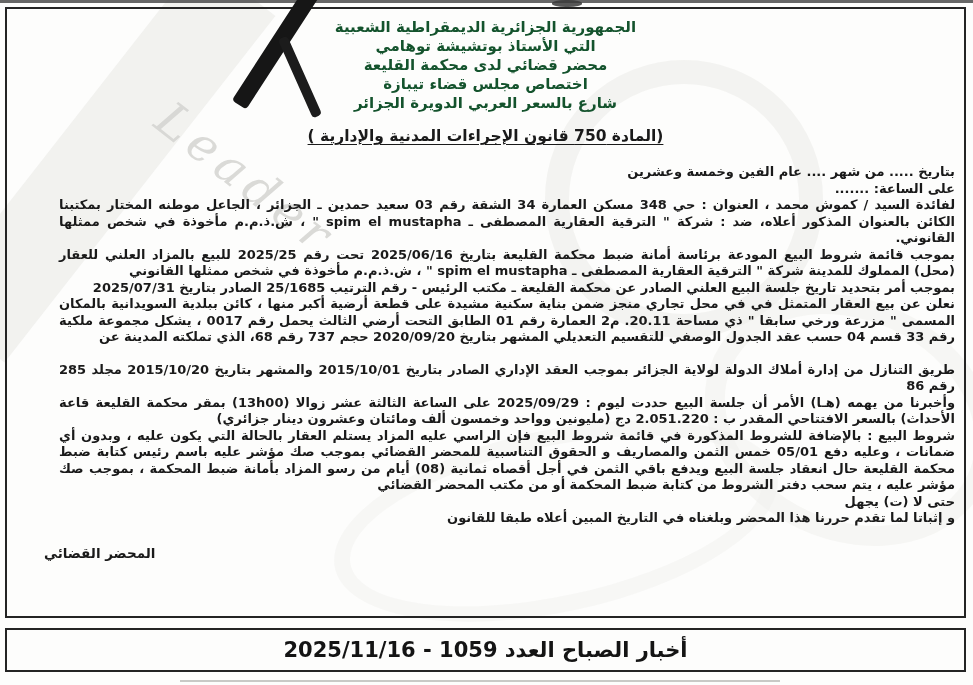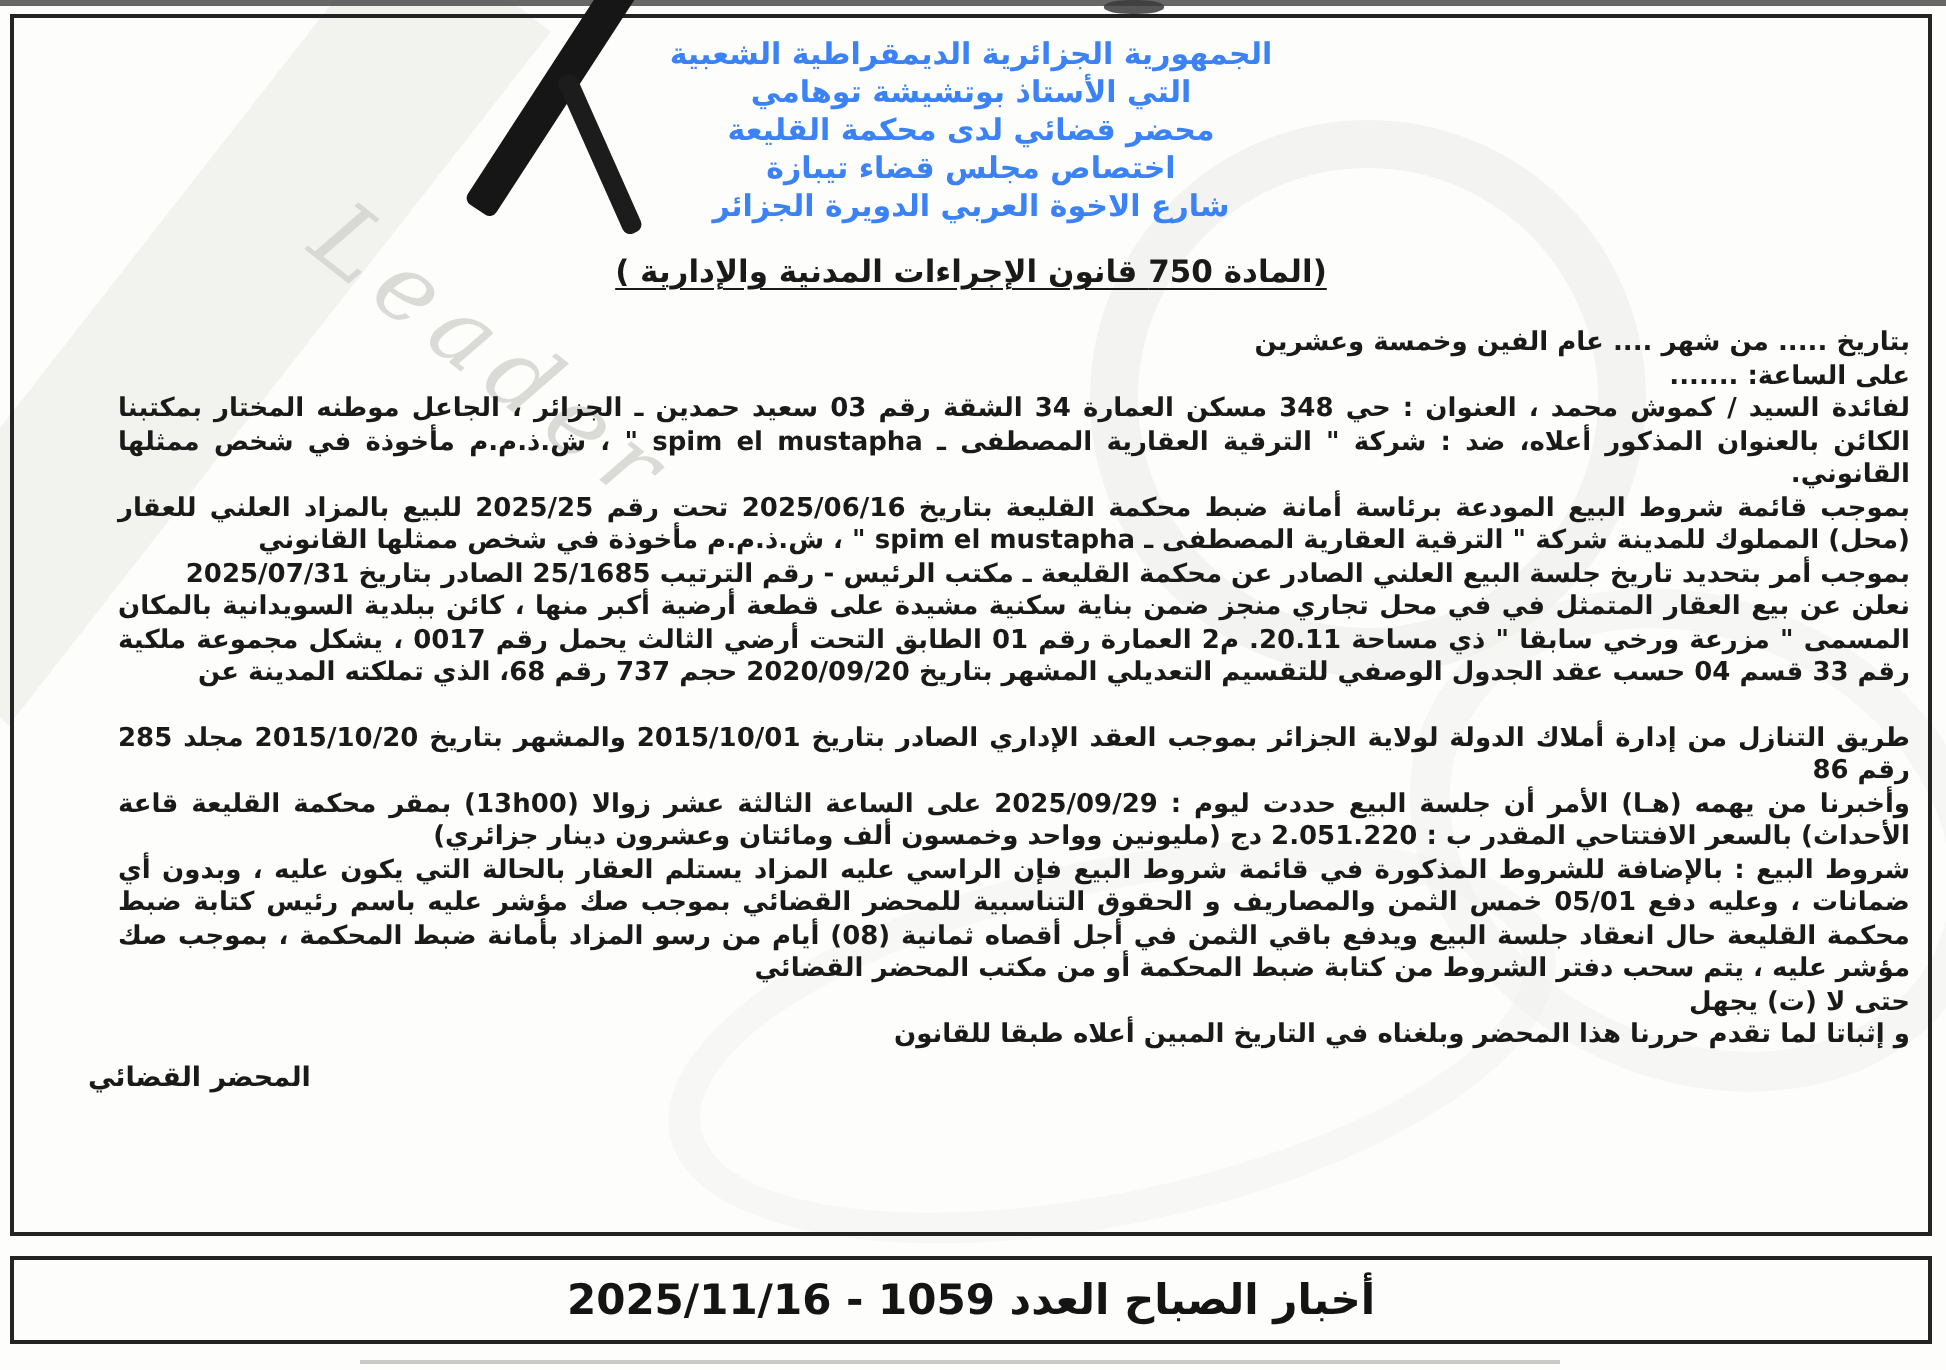--- a/index.html
+++ b/index.html
@@ -23,28 +23,28 @@
   .artifact-top-blob{left:552px;top:0;width:30px;height:7px;background:#3a3a3a;border-radius:45%;opacity:.85;}
   .top-smudge{position:absolute;left:0;top:0;width:973px;height:3px;background:#4c4c4c;opacity:.85;z-index:4;}
   .bottom-smudge{position:absolute;left:180px;top:680px;width:600px;height:2px;background:#c9c9c6;z-index:4;}
 
   
   .doc-frame{
     position:absolute;left:5px;top:7px;width:961px;height:611px;box-sizing:border-box;
     border:2px solid #242424;background:transparent;z-index:2;
     direction:rtl;padding:9px 9px 2px 9px;color:#1a1a1a;
   }
-  .doc-header{text-align:center;font-weight:bold;font-size:15px;line-height:19px;color:#3b82f6;}
+  .doc-header{text-align:center;font-weight:bold;font-size:15px;line-height:19px;color:#14532d;}
   .doc-title{margin-top:13px;text-align:center;font-weight:bold;font-size:15.5px;line-height:21px;}
   .doc-title .t-line{text-decoration:underline;text-underline-offset:3px;}
   .doc-body{margin-top:17px;font-size:13px;font-weight:bold;line-height:16.5px;text-align:justify;text-justify:inter-word;margin-left:43px;}
   .doc-body p{margin:0;}
   .doc-body p.short{text-align:right;}
   .doc-body p.gap-before{margin-top:16px;}
-  .signature{margin-top:4px;text-align:left;padding-left:28px;font-size:13.5px;font-weight:bold;}
+  .signature{margin-top:18px;text-align:left;padding-left:28px;font-size:13.5px;font-weight:bold;}
 
   
   .footer-box{
     position:absolute;left:5px;top:628px;width:961px;height:44px;box-sizing:border-box;
     border:2px solid #242424;display:flex;align-items:center;justify-content:center;z-index:3;
     direction:rtl;background:#fdfdfc;
   }
   .footer-text{font-weight:bold;font-size:21px;color:#141414;letter-spacing:.5px;}
 </style>
 </head>
@@ -60,21 +60,21 @@
 <div class="artifact artifact-stroke2"></div>
 <div class="artifact artifact-top-blob"></div>
 <div class="bottom-smudge"></div>
 
 <div class="doc-frame">
   <div class="doc-header">
     <div>الجمهورية الجزائرية الديمقراطية الشعبية</div>
     <div>التي الأستاذ بوتشيشة توهامي</div>
     <div>محضر قضائي لدى محكمة القليعة</div>
     <div>اختصاص مجلس قضاء تيبازة</div>
-    <div>شارع الاخوة العربي الدويرة الجزائر</div>
+    <div>شارع بالسعر العربي الدويرة الجزائر</div>
   </div>
 
   <div class="doc-title">
     <div class="t-line">(المادة 750 قانون الإجراءات المدنية والإدارية )</div>
   </div>
 
   <div class="doc-body">
     <p class="short">بتاريخ ..... من شهر .... عام الفين وخمسة وعشرين</p>
     <p class="short">على الساعة: .......</p>
     <p>لفائدة السيد / كموش محمد ، العنوان : حي 348 مسكن العمارة 34 الشقة رقم 03 سعيد حمدين ـ الجزائر ، الجاعل موطنه المختار بمكتبنا الكائن بالعنوان المذكور أعلاه، ضد : شركة " الترقية العقارية المصطفى ـ spim el mustapha " ، ش.ذ.م.م مأخوذة في شخص ممثلها القانوني.</p>

